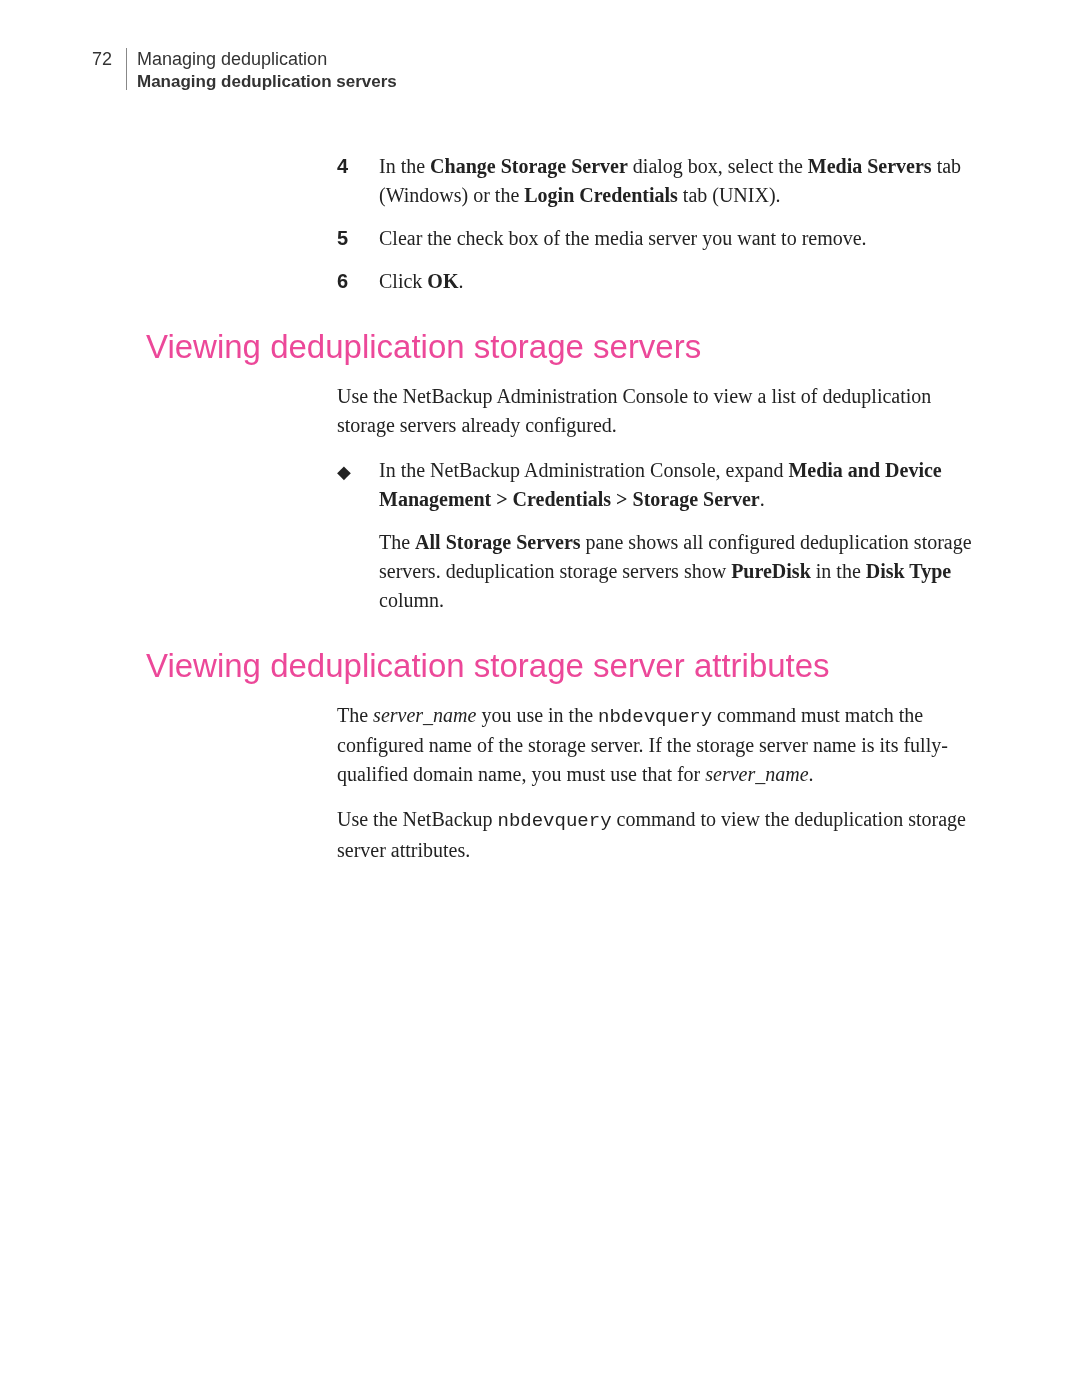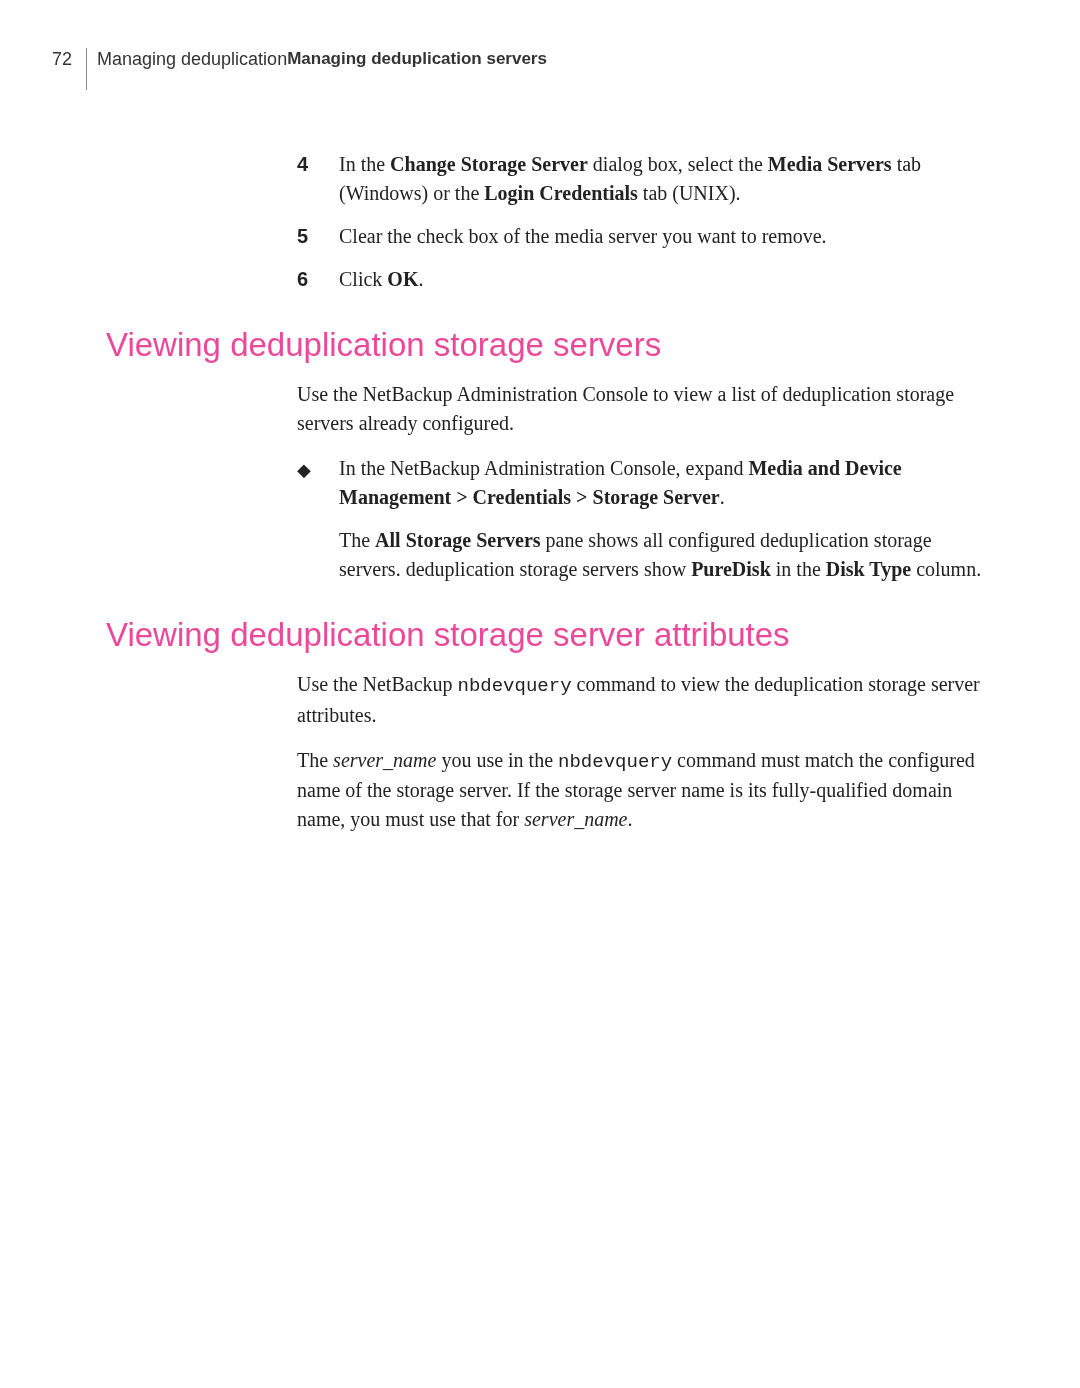--- a/index.html
+++ b/index.html
@@ -10,21 +10,21 @@
     height: 1388px;
     background: #ffffff;
     font-family: Georgia, 'Times New Roman', serif;
     color: #222;
   }
   .page {
     position: relative;
     width: 1080px;
     height: 1028px;
     box-sizing: border-box;
-    padding: 48px 96px 60px 52px;
+    padding: 48px 96px 60px 92px;
   }
   .header-row {
     display: flex;
     align-items: flex-start;
     font-family: 'Segoe UI', Arial, sans-serif;
     color: #333;
     margin-bottom: 60px;
   }
   .page-num {
     font-size: 18px;
@@ -34,20 +34,21 @@
   }
   .header-sep {
     width: 1px;
     background: #888;
     align-self: stretch;
     margin-right: 10px;
     height: 42px;
   }
   .header-text {
     display: flex;
+    flex-direction: column;
     line-height: 1.25;
   }
   .header-chapter {
     font-size: 18px;
     font-weight: 400;
   }
   .header-section {
     font-size: 17px;
     font-weight: 600;
   }
@@ -163,20 +164,20 @@
     </div>
     <div class="bullet-sub">
       <span>The </span><span class="bold">All Storage Servers</span><span> pane shows all configured deduplication storage servers. deduplication storage servers show </span><span class="bold">PureDisk</span><span> in the </span><span class="bold">Disk Type</span><span> column.</span>
     </div>
   </div>
 
   <h2 class="section-heading">Viewing deduplication storage server attributes</h2>
 
   <div class="content-col">
     <p class="body-para">
-      <span>Use the NetBackup </span><span class="mono">nbdevquery</span><span> command to view the deduplication storage server attributes.</span>
+      <span>The </span><span class="ital">server_name</span><span> you use in the </span><span class="mono">nbdevquery</span><span> command must match the configured name of the storage server. If the storage server name is its fully-qualified domain name, you must use that for </span><span class="ital">server_name</span><span>.</span>
     </p>
     <p class="body-para">
-      <span>The </span><span class="ital">server_name</span><span> you use in the </span><span class="mono">nbdevquery</span><span> command must match the configured name of the storage server. If the storage server name is its fully-qualified domain name, you must use that for </span><span class="ital">server_name</span><span>.</span>
+      <span>Use the NetBackup </span><span class="mono">nbdevquery</span><span> command to view the deduplication storage server attributes.</span>
     </p>
   </div>
 
 </div>
 
 </body></html>

